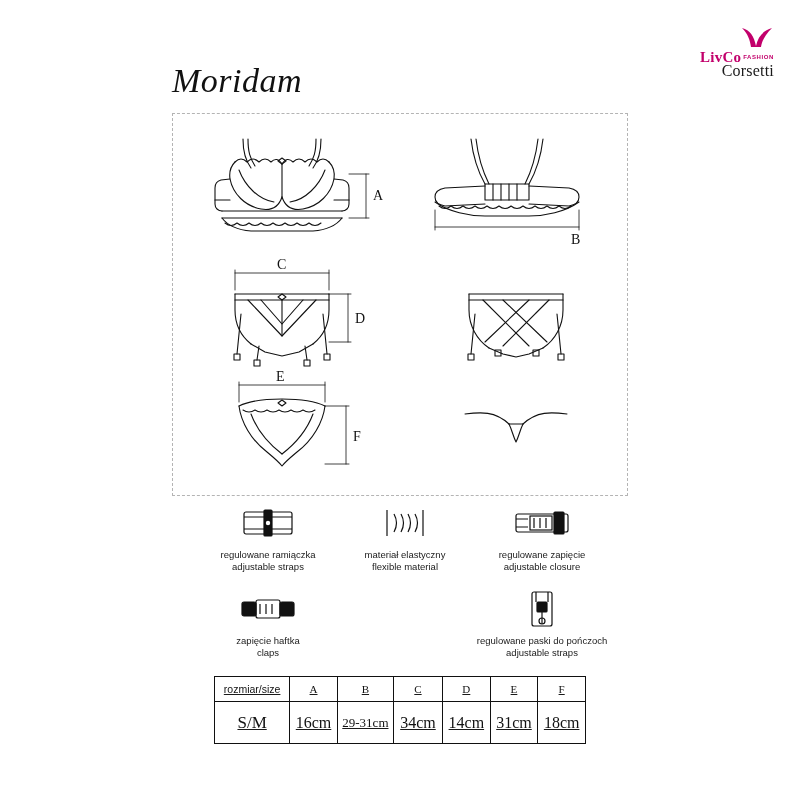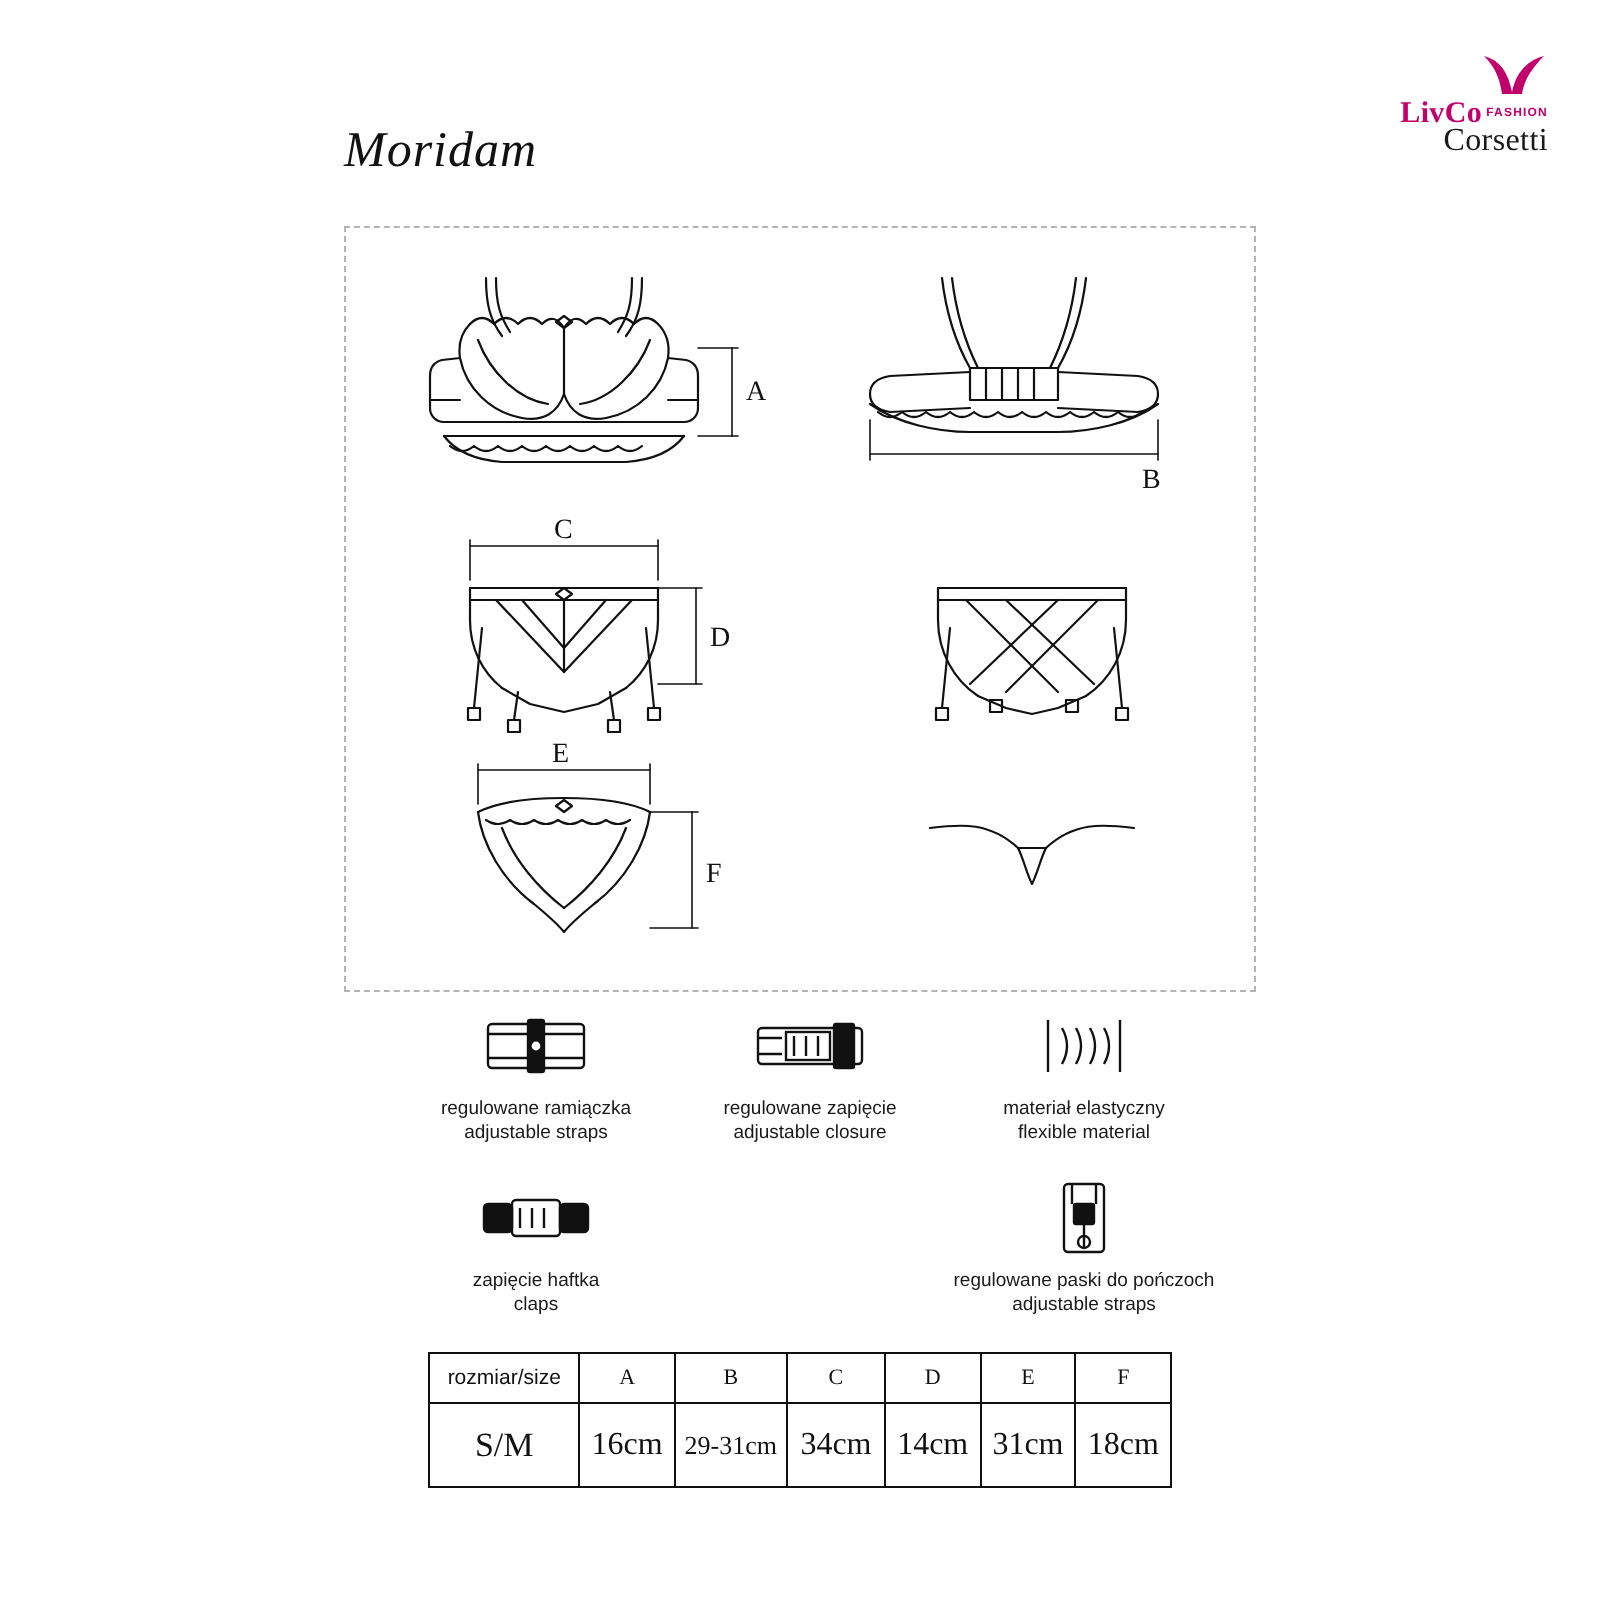--- a/index.html
+++ b/index.html
@@ -62,21 +62,21 @@
     margin-top: -2px;
   }
 
   
   .model-name {
     position: absolute;
     top: 62px;
     left: 172px;
     font-family: "Liberation Serif", serif;
     font-style: italic;
-    font-size: 25px;
+    font-size: 34px;
     color: #111;
     letter-spacing: 0.5px;
   }
 
   
   .panel {
     position: absolute;
     left: 172px;
     top: 113px;
     width: 456px;
@@ -117,20 +117,21 @@
   .feat .cap .pl { display: block; }
   .feat .cap .en { display: block; }
 
   
   .size-table {
     position: absolute;
     left: 214px;
     top: 676px;
     border-collapse: collapse;
     width: 372px;
+    text-decoration: underline;
   }
   .size-table td, .size-table th {
     border: 1px solid #111;
     text-align: center;
     font-weight: normal;
     color: #111;
   }
   .size-table thead td {
     height: 22px;
     font-size: 11px;
@@ -344,49 +345,49 @@
           </svg>
         </div>
         <div class="cap">
           <span class="pl">regulowane ramiączka</span>
           <span class="en">adjustable straps</span>
         </div>
       </div>
 
       <div class="feat">
         <div class="ico">
+          <svg width="56" height="34" viewBox="0 0 56 34">
+            <g fill="none" stroke="#111" stroke-width="1.2">
+              <path d="M10 4 L10 30"></path>
+              <path d="M46 4 L46 30"></path>
+              <path d="M17 8 q5 9 0 18 M24 8 q5 9 0 18 M31 8 q5 9 0 18 M38 8 q5 9 0 18"></path>
+            </g>
+          </svg>
+        </div>
+        <div class="cap">
+          <span class="pl">materiał elastyczny</span>
+          <span class="en">flexible material</span>
+        </div>
+      </div>
+
+      <div class="feat">
+        <div class="ico">
           <svg width="60" height="34" viewBox="0 0 60 34">
             <g fill="none" stroke="#111" stroke-width="1.2">
               <rect x="4" y="8" width="52" height="18" rx="2"></rect>
               <path d="M4 13 L16 13 M4 21 L16 21"></path>
               <rect x="18" y="10" width="22" height="14"></rect>
               <path d="M22 12 l0 10 M28 12 l0 10 M34 12 l0 10"></path>
               <rect x="42" y="6" width="10" height="22" rx="1" fill="#111" stroke="#111"></rect>
             </g>
           </svg>
         </div>
         <div class="cap">
           <span class="pl">regulowane zapięcie</span>
           <span class="en">adjustable closure</span>
-        </div>
-      </div>
-
-      <div class="feat">
-        <div class="ico">
-          <svg width="56" height="34" viewBox="0 0 56 34">
-            <g fill="none" stroke="#111" stroke-width="1.2">
-              <path d="M10 4 L10 30"></path>
-              <path d="M46 4 L46 30"></path>
-              <path d="M17 8 q5 9 0 18 M24 8 q5 9 0 18 M31 8 q5 9 0 18 M38 8 q5 9 0 18"></path>
-            </g>
-          </svg>
-        </div>
-        <div class="cap">
-          <span class="pl">materiał elastyczny</span>
-          <span class="en">flexible material</span>
         </div>
       </div>
 
     </div>
 
     <div class="feat-row" style="margin-top:16px;">
 
       <div class="feat">
         <div class="ico">
           <svg width="56" height="34" viewBox="0 0 56 34">

